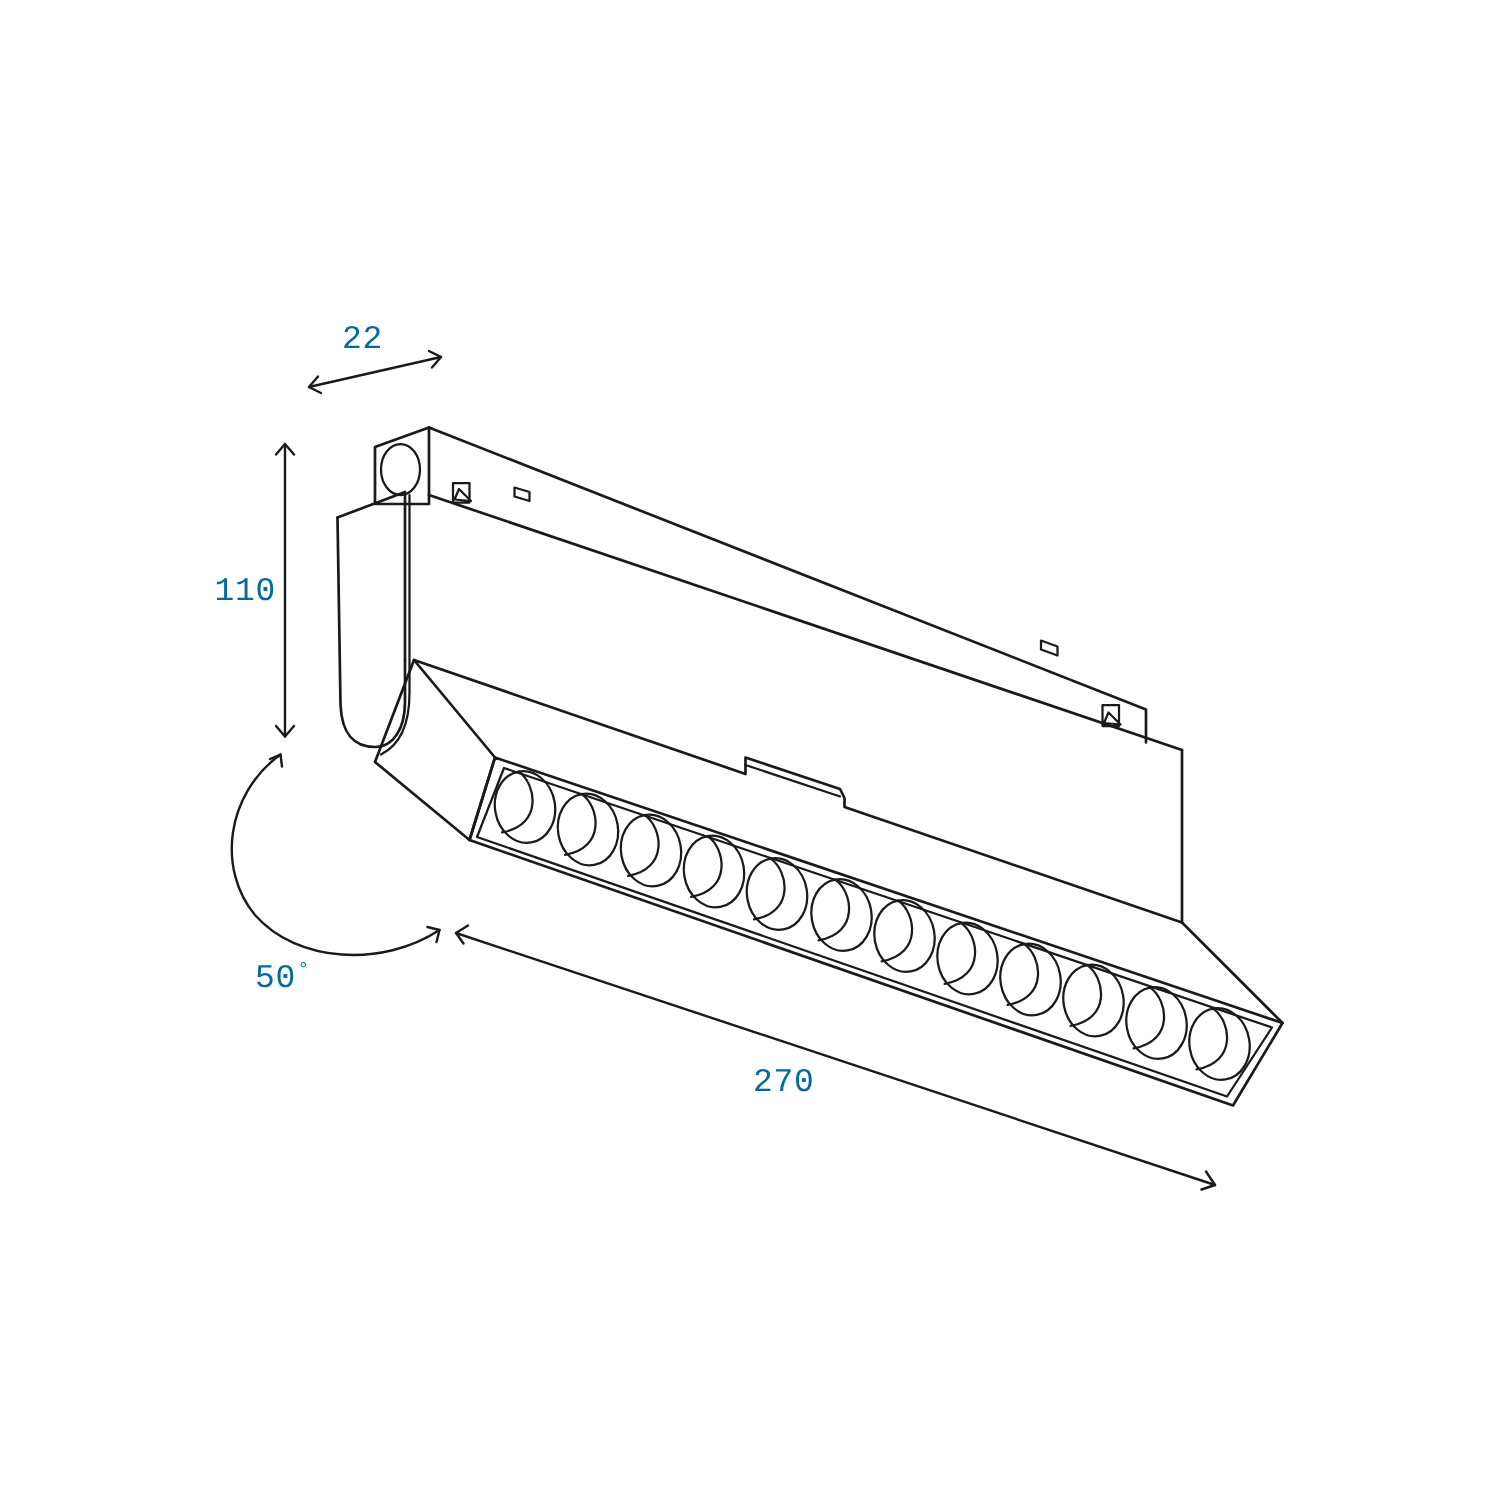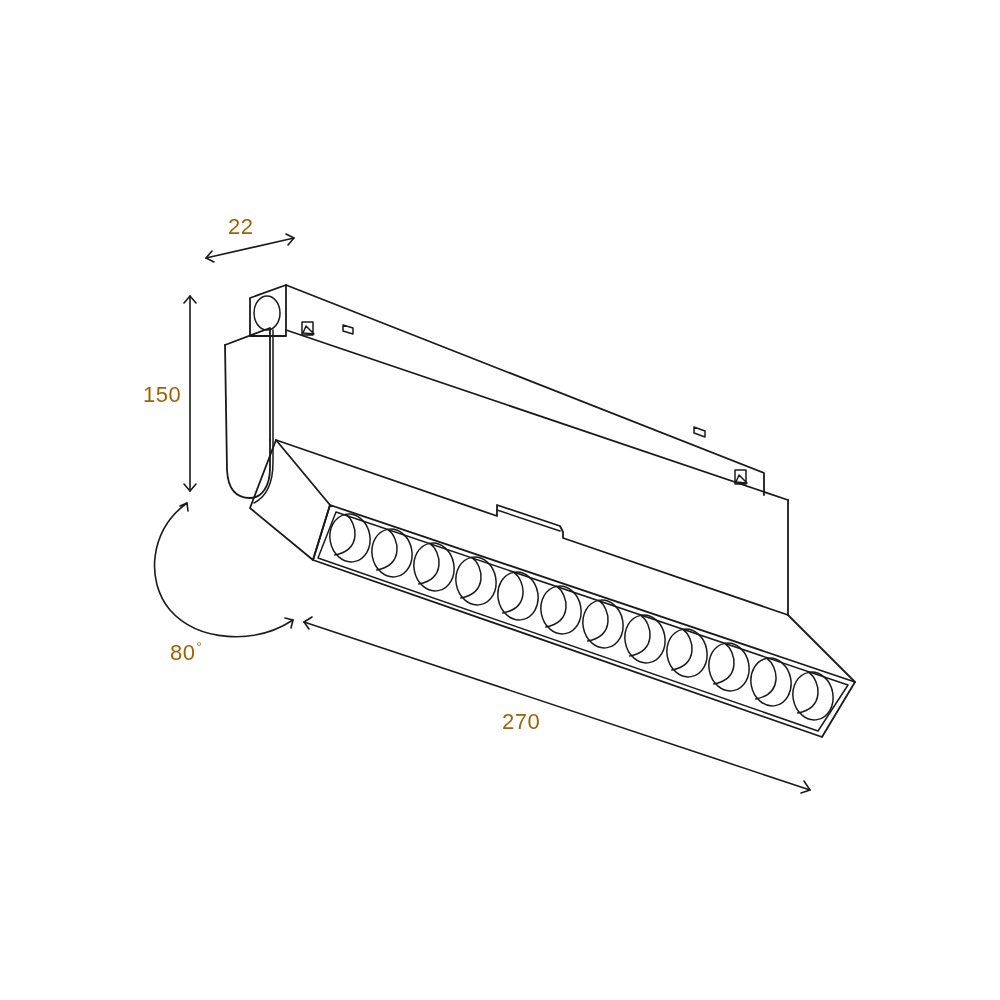--- a/index.html
+++ b/index.html
@@ -2,22 +2,22 @@
 <html><head>
   <meta charset="utf-8">
   <style>
     html, body { margin: 0; padding: 0; background: #ffffff; }
     body { width: 1000px; height: 1000px; position: relative; overflow: hidden;
            font-family: "DejaVu Sans", sans-serif; }
     #drawing { position: absolute; left: 0; top: 0; width: 1000px; height: 1000px; }
     .ln { fill: none; stroke: #1a1a1a; stroke-width: 1.8; stroke-linejoin: round; stroke-linecap: round; }
     .thin { stroke-width: 1.5; }
     .dim { fill: none; stroke: #1a1a1a; stroke-width: 1.6; stroke-linecap: round; stroke-linejoin: round; }
-    .label { position: absolute; color: #a16207; font-size: 22px; letter-spacing: 0.5px;
-             font-family: Liberation Sans, sans-serif; line-height: 1; white-space: nowrap; }
+    .label { position: absolute; color: #0369a1; font-size: 22px; letter-spacing: 0.5px;
+             font-family: Liberation Mono, monospace; line-height: 1; white-space: nowrap; }
     #lbl-22 { left: 228px; top: 216px; }
     #lbl-110 { left: 143px; top: 384px; }
     #lbl-90 { left: 170px; top: 642px; }
     #lbl-220 { left: 502px; top: 711px; }
     .deg { font-size: 13px; vertical-align: top; position: relative; top: -2px; margin-left: 1px; }
   </style>
 </head>
 <body>
 
 <svg id="drawing" viewBox="0 0 1000 1000" xmlns="http://www.w3.org/2000/svg">
@@ -132,15 +132,15 @@
   </g>
 
   <g>
     <path class="dim" d="M304,622 L810,790"></path>
     <path class="dim" d="M312,617 L304,622 L309,629"></path>
     <path class="dim" d="M804,781 L810,790 L801,793"></path>
   </g>
 </svg>
 
 <div class="label" id="lbl-22">22</div>
-<div class="label" id="lbl-110">150</div>
-<div class="label" id="lbl-90"><span>80</span><span class="deg">°</span></div>
+<div class="label" id="lbl-110">110</div>
+<div class="label" id="lbl-90"><span>50</span><span class="deg">°</span></div>
 <div class="label" id="lbl-220">270</div>
 
 </body></html>

